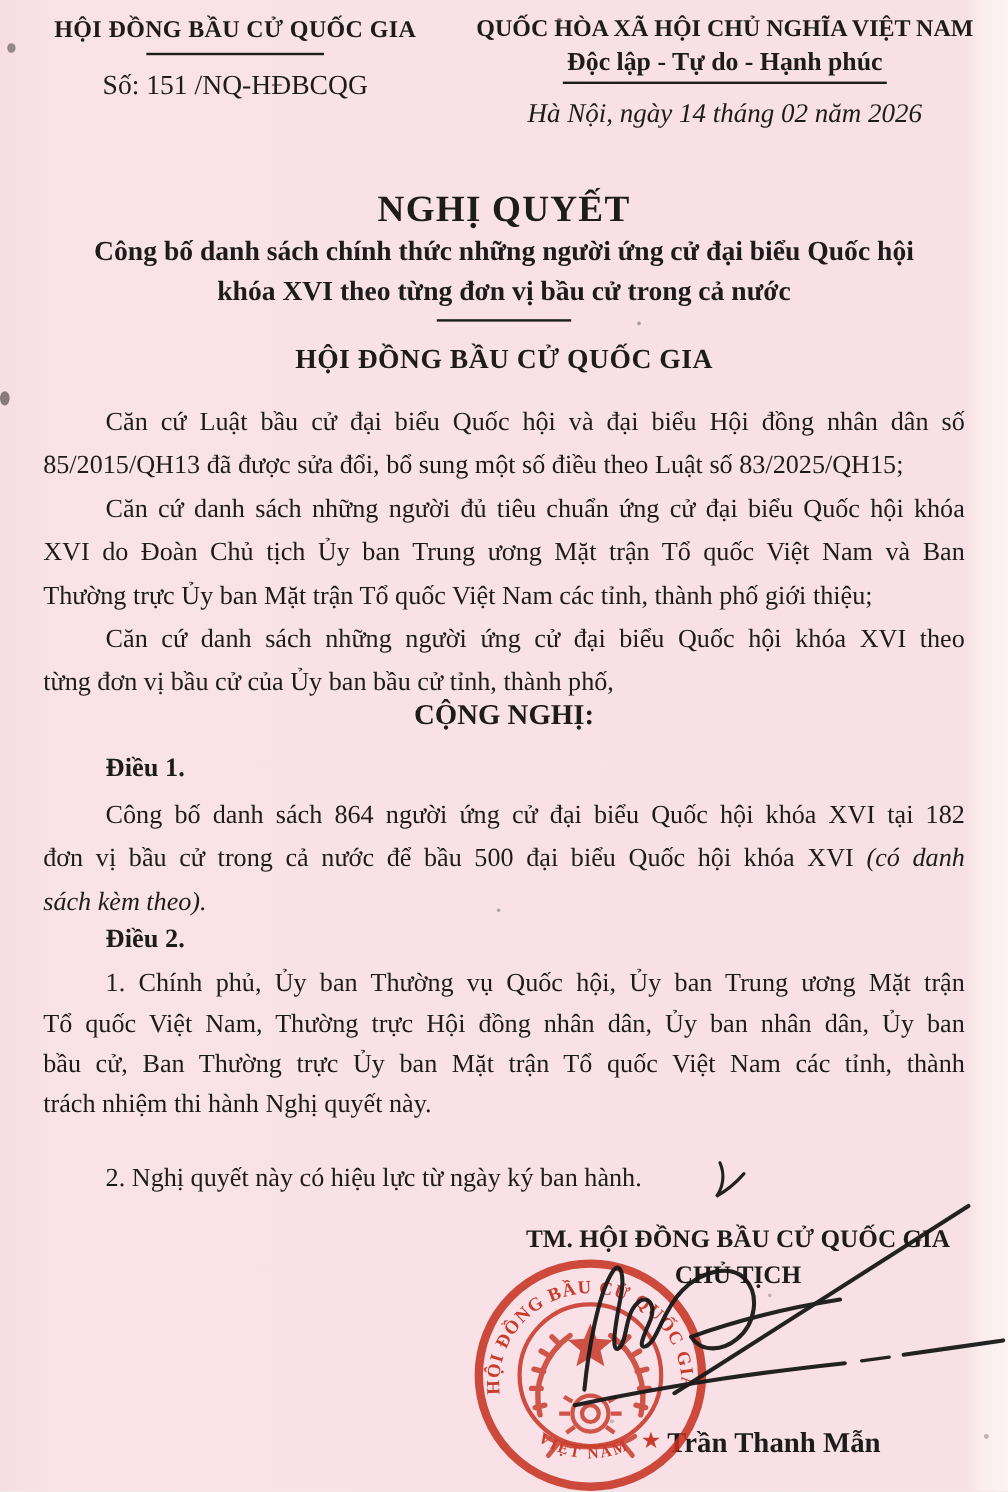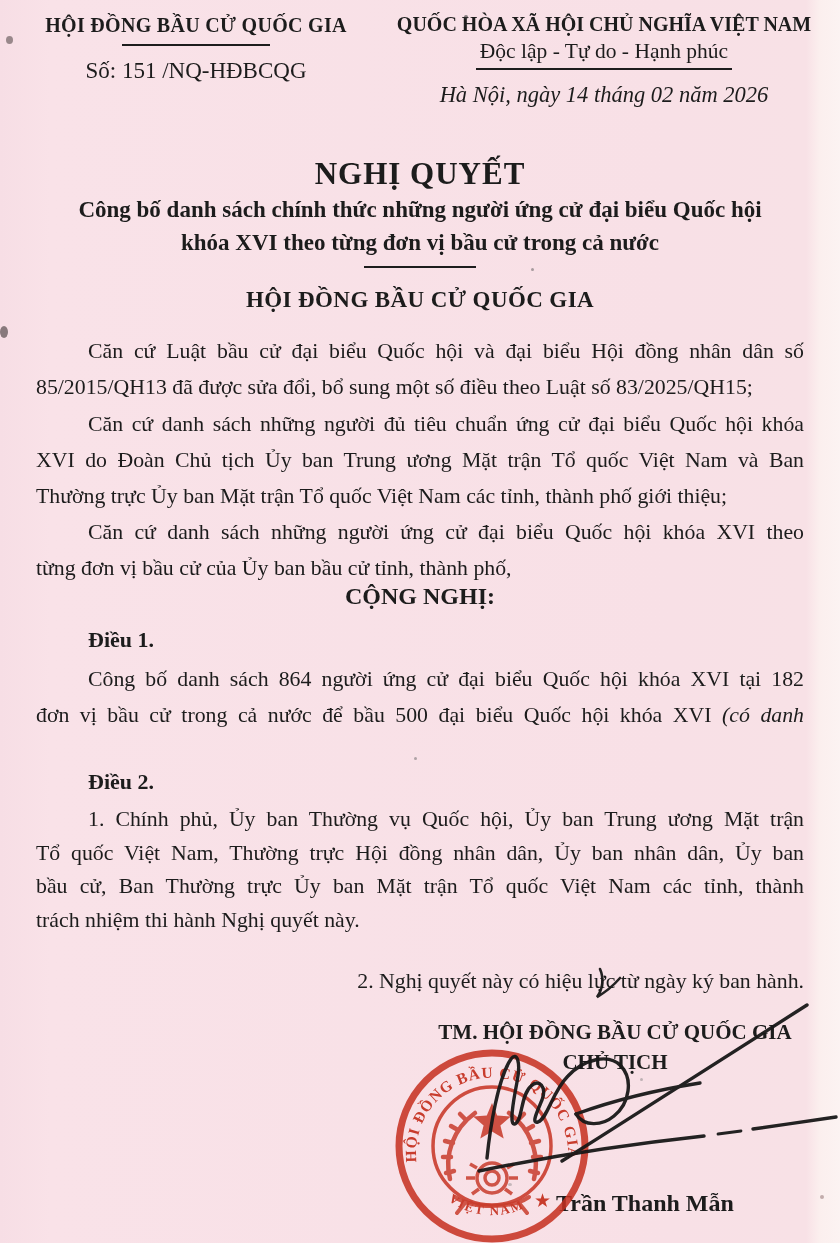--- a/index.html
+++ b/index.html
@@ -15,36 +15,36 @@
   .abs{position:absolute;}
   .ctr{text-align:center;}
   .i{font-style:italic;}
   
   .hdr-left{left:18px;top:14px;width:356px;}
   .org-name{font-size:20px;font-weight:bold;letter-spacing:.3px;}
   .hdr-rule{height:2px;background:#1d1d1d;margin:7px auto 0 auto;}
   .doc-number{font-size:23px;margin-top:12px;}
   .hdr-right{left:384px;top:13px;width:440px;}
   .national{font-size:20px;font-weight:bold;}
-  .motto{font-size:21.5px;font-weight:normal;margin-top:3px;display:inline-block;
+  .motto{font-size:21.5px;font-weight:bold;margin-top:3px;display:inline-block;
          border-bottom:2px solid #1d1d1d;padding:0 4px 4px 4px;}
   .dateline{font-size:22.5px;font-style:italic;margin-top:12px;}
   
   .main{left:36px;width:768px;}
   .doc-type{top:156px;font-size:31px;font-weight:bold;letter-spacing:1px;}
   .subj1{top:197px;font-size:23px;font-weight:bold;}
   .subj2{top:230px;font-size:23px;font-weight:bold;}
   .subj-rule{top:266px;left:364px;width:112px;height:2px;background:#1d1d1d;}
   .issuer{top:287px;font-size:23px;font-weight:bold;letter-spacing:.4px;}
   
   .para{left:36px;width:768px;font-size:21.8px;}
   .ln{height:36px;line-height:36px;white-space:nowrap;overflow:visible;}
   .para.tight .ln{height:33.5px;line-height:33.5px;}
   .ln.j{white-space:normal;text-align:justify;text-align-last:justify;}
-  .ln.ind{padding-left:52px;text-align:right;}
+  .ln.ind{padding-left:52px;}
   .heading-mid{font-size:24px;font-weight:bold;}
   .article{left:88px;font-size:22px;font-weight:bold;}
   
   .recip{left:38px;top:1030px;width:330px;}
   .recip-label{font-size:21px;font-weight:bold;font-style:italic;}
   .recip-item{font-size:20px;line-height:26px;white-space:nowrap;}
   .sign-block{left:395px;top:1020px;width:440px;text-align:center;}
   .sign-auth{font-size:21px;font-weight:bold;white-space:nowrap;}
   .sign-title{font-size:21px;font-weight:bold;margin-top:5px;}
   .signer-name{position:absolute;left:556px;top:1190px;font-size:24px;font-weight:bold;white-space:nowrap;}
@@ -94,20 +94,21 @@
     <div class="ln">từng đơn vị bầu cử của Ủy ban bầu cử tỉnh, thành phố,</div>
   </div>
 
   <div class="abs main ctr heading-mid" style="top:583px">CỘNG NGHỊ:</div>
 
   <div class="abs article" style="top:627px">Điều 1.</div>
 
   <div class="abs para" style="top:661px">
     <div class="ln j ind">Công bố danh sách 864 người ứng cử đại biểu Quốc hội khóa XVI tại 182</div>
     <div class="ln j"><span>đơn vị bầu cử trong cả nước để bầu 500 đại biểu Quốc hội khóa XVI </span><span class="i">(có danh</span></div>
+    <div class="ln i">sách kèm theo).</div>
   </div>
 
   <div class="abs article" style="top:769px">Điều 2.</div>
 
   <div class="abs para tight" style="top:803px">
     <div class="ln j ind">1. Chính phủ, Ủy ban Thường vụ Quốc hội, Ủy ban Trung ương Mặt trận</div>
     <div class="ln j">Tổ quốc Việt Nam, Thường trực Hội đồng nhân dân, Ủy ban nhân dân, Ủy ban</div>
     <div class="ln j">bầu cử, Ban Thường trực Ủy ban Mặt trận Tổ quốc Việt Nam các tỉnh, thành</div>
     <div class="ln">trách nhiệm thi hành Nghị quyết này.</div>
   </div>

